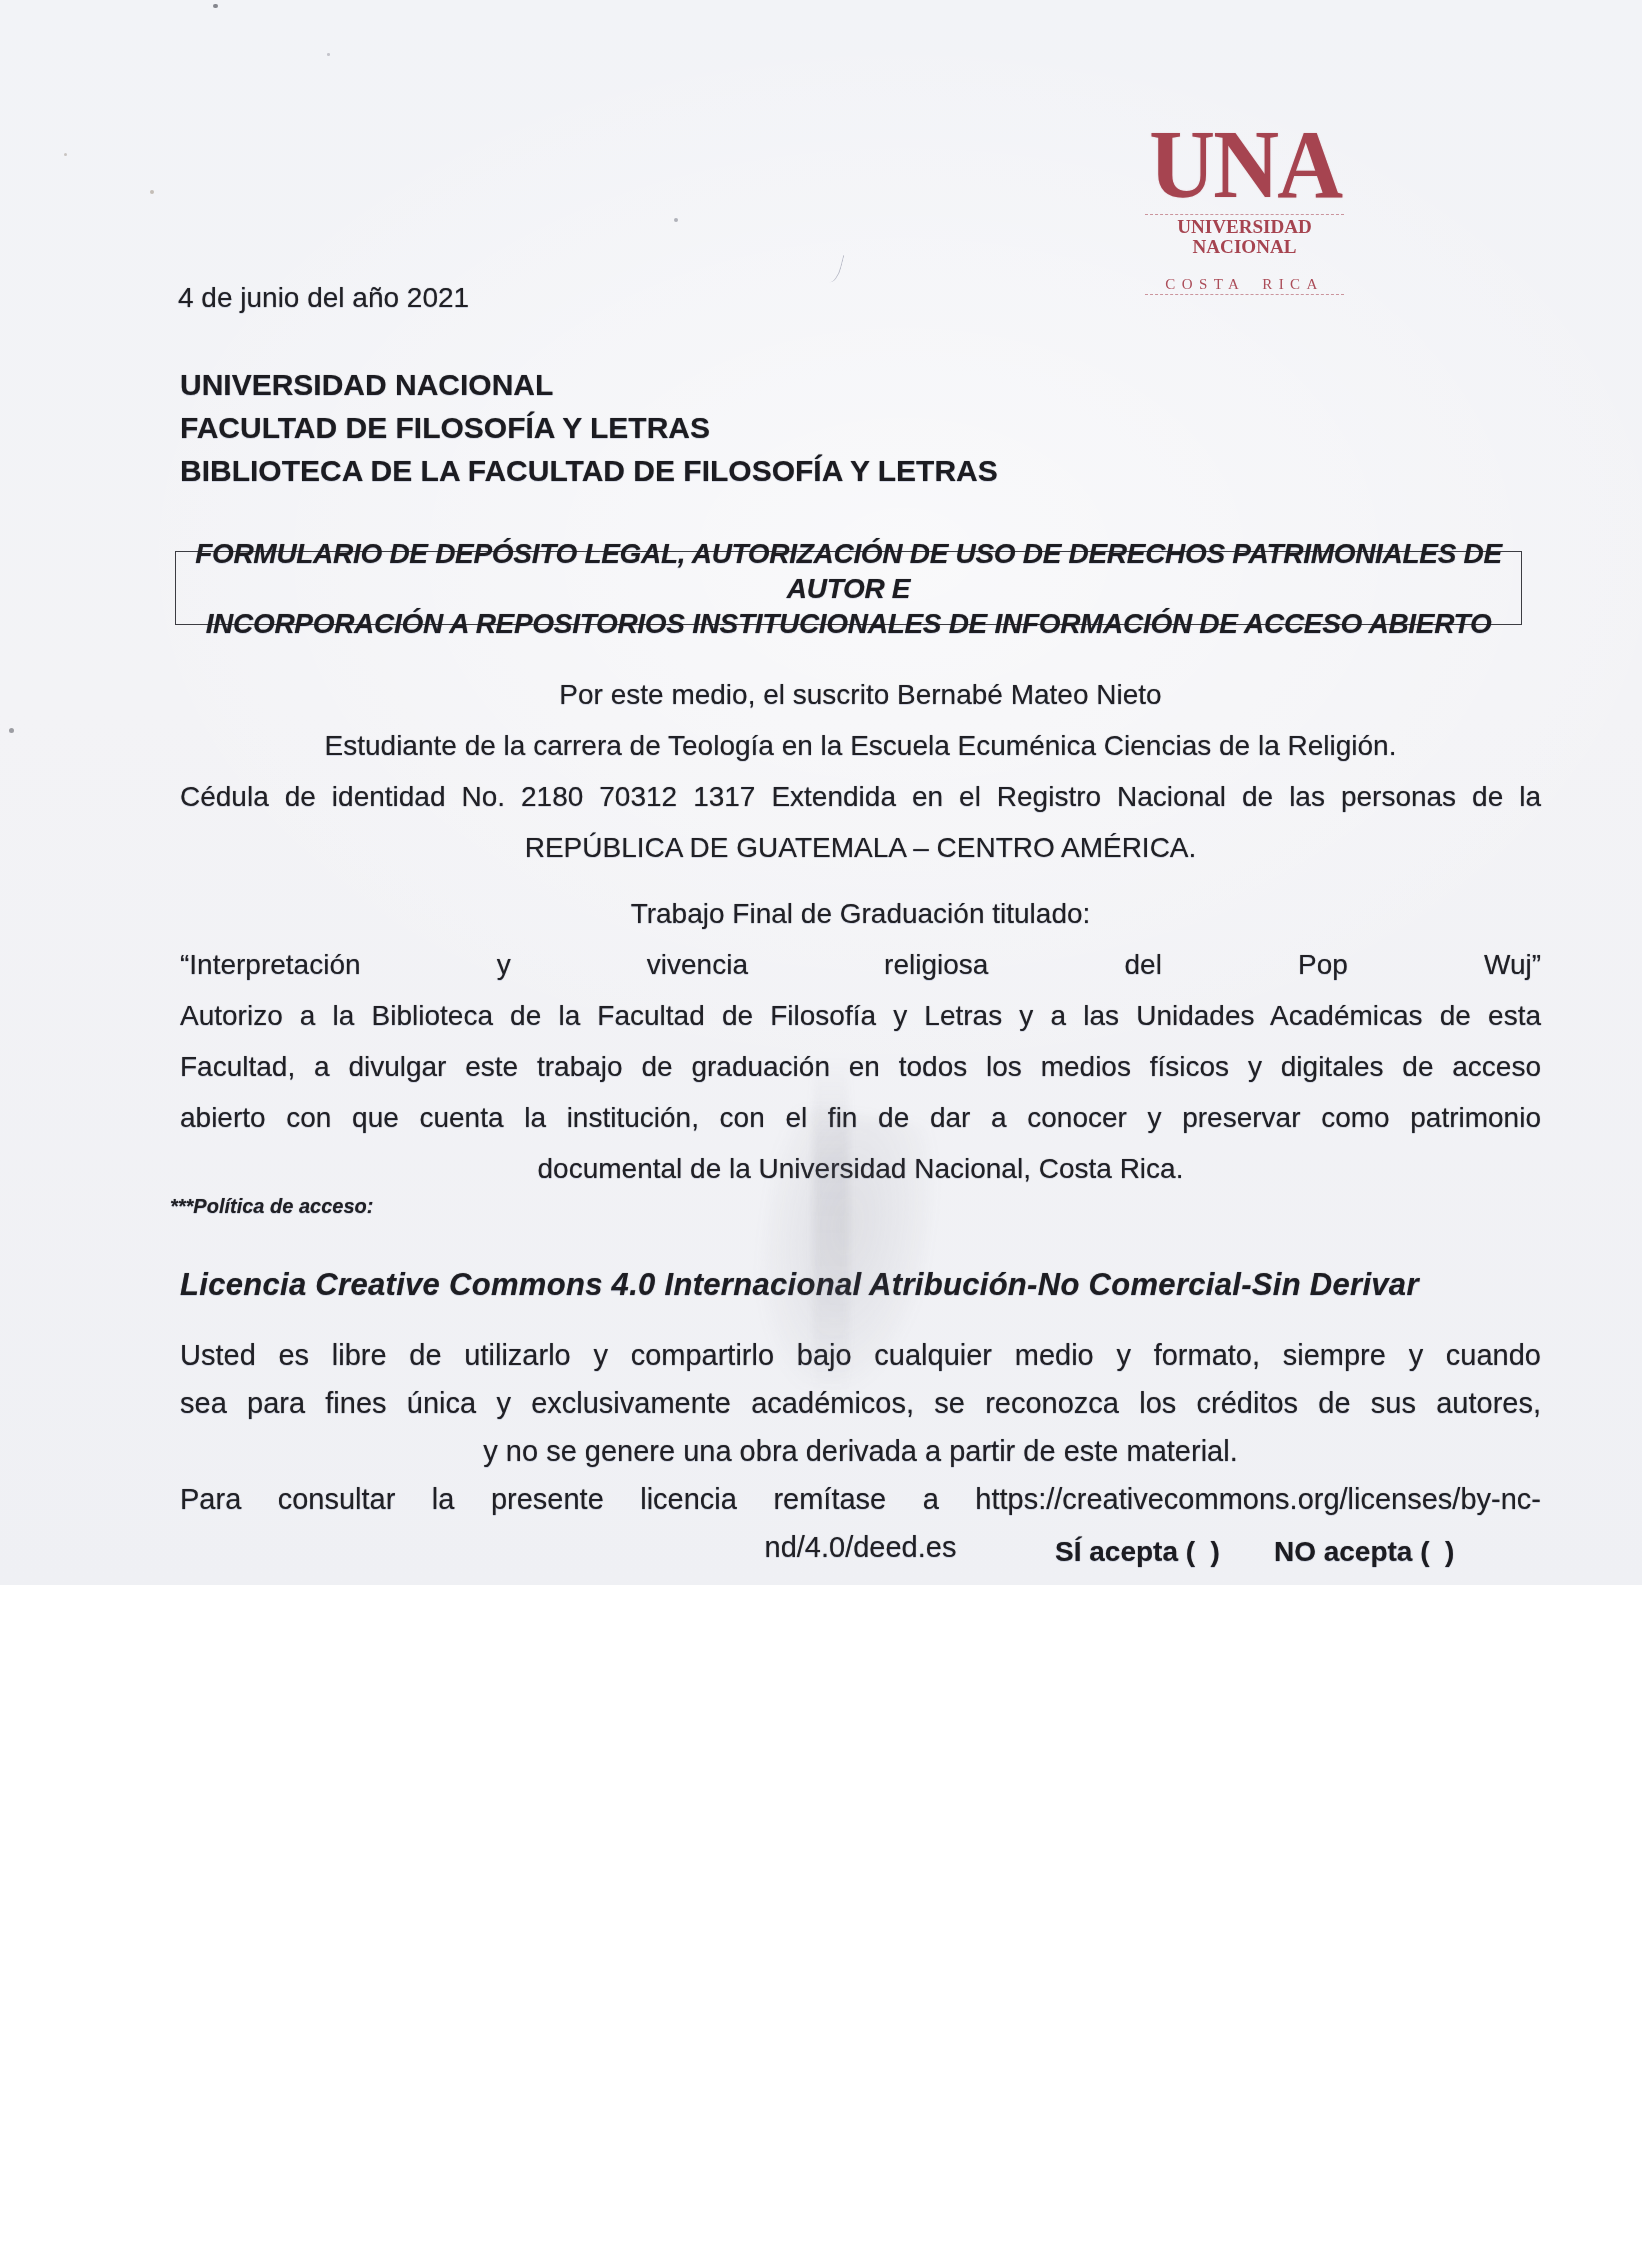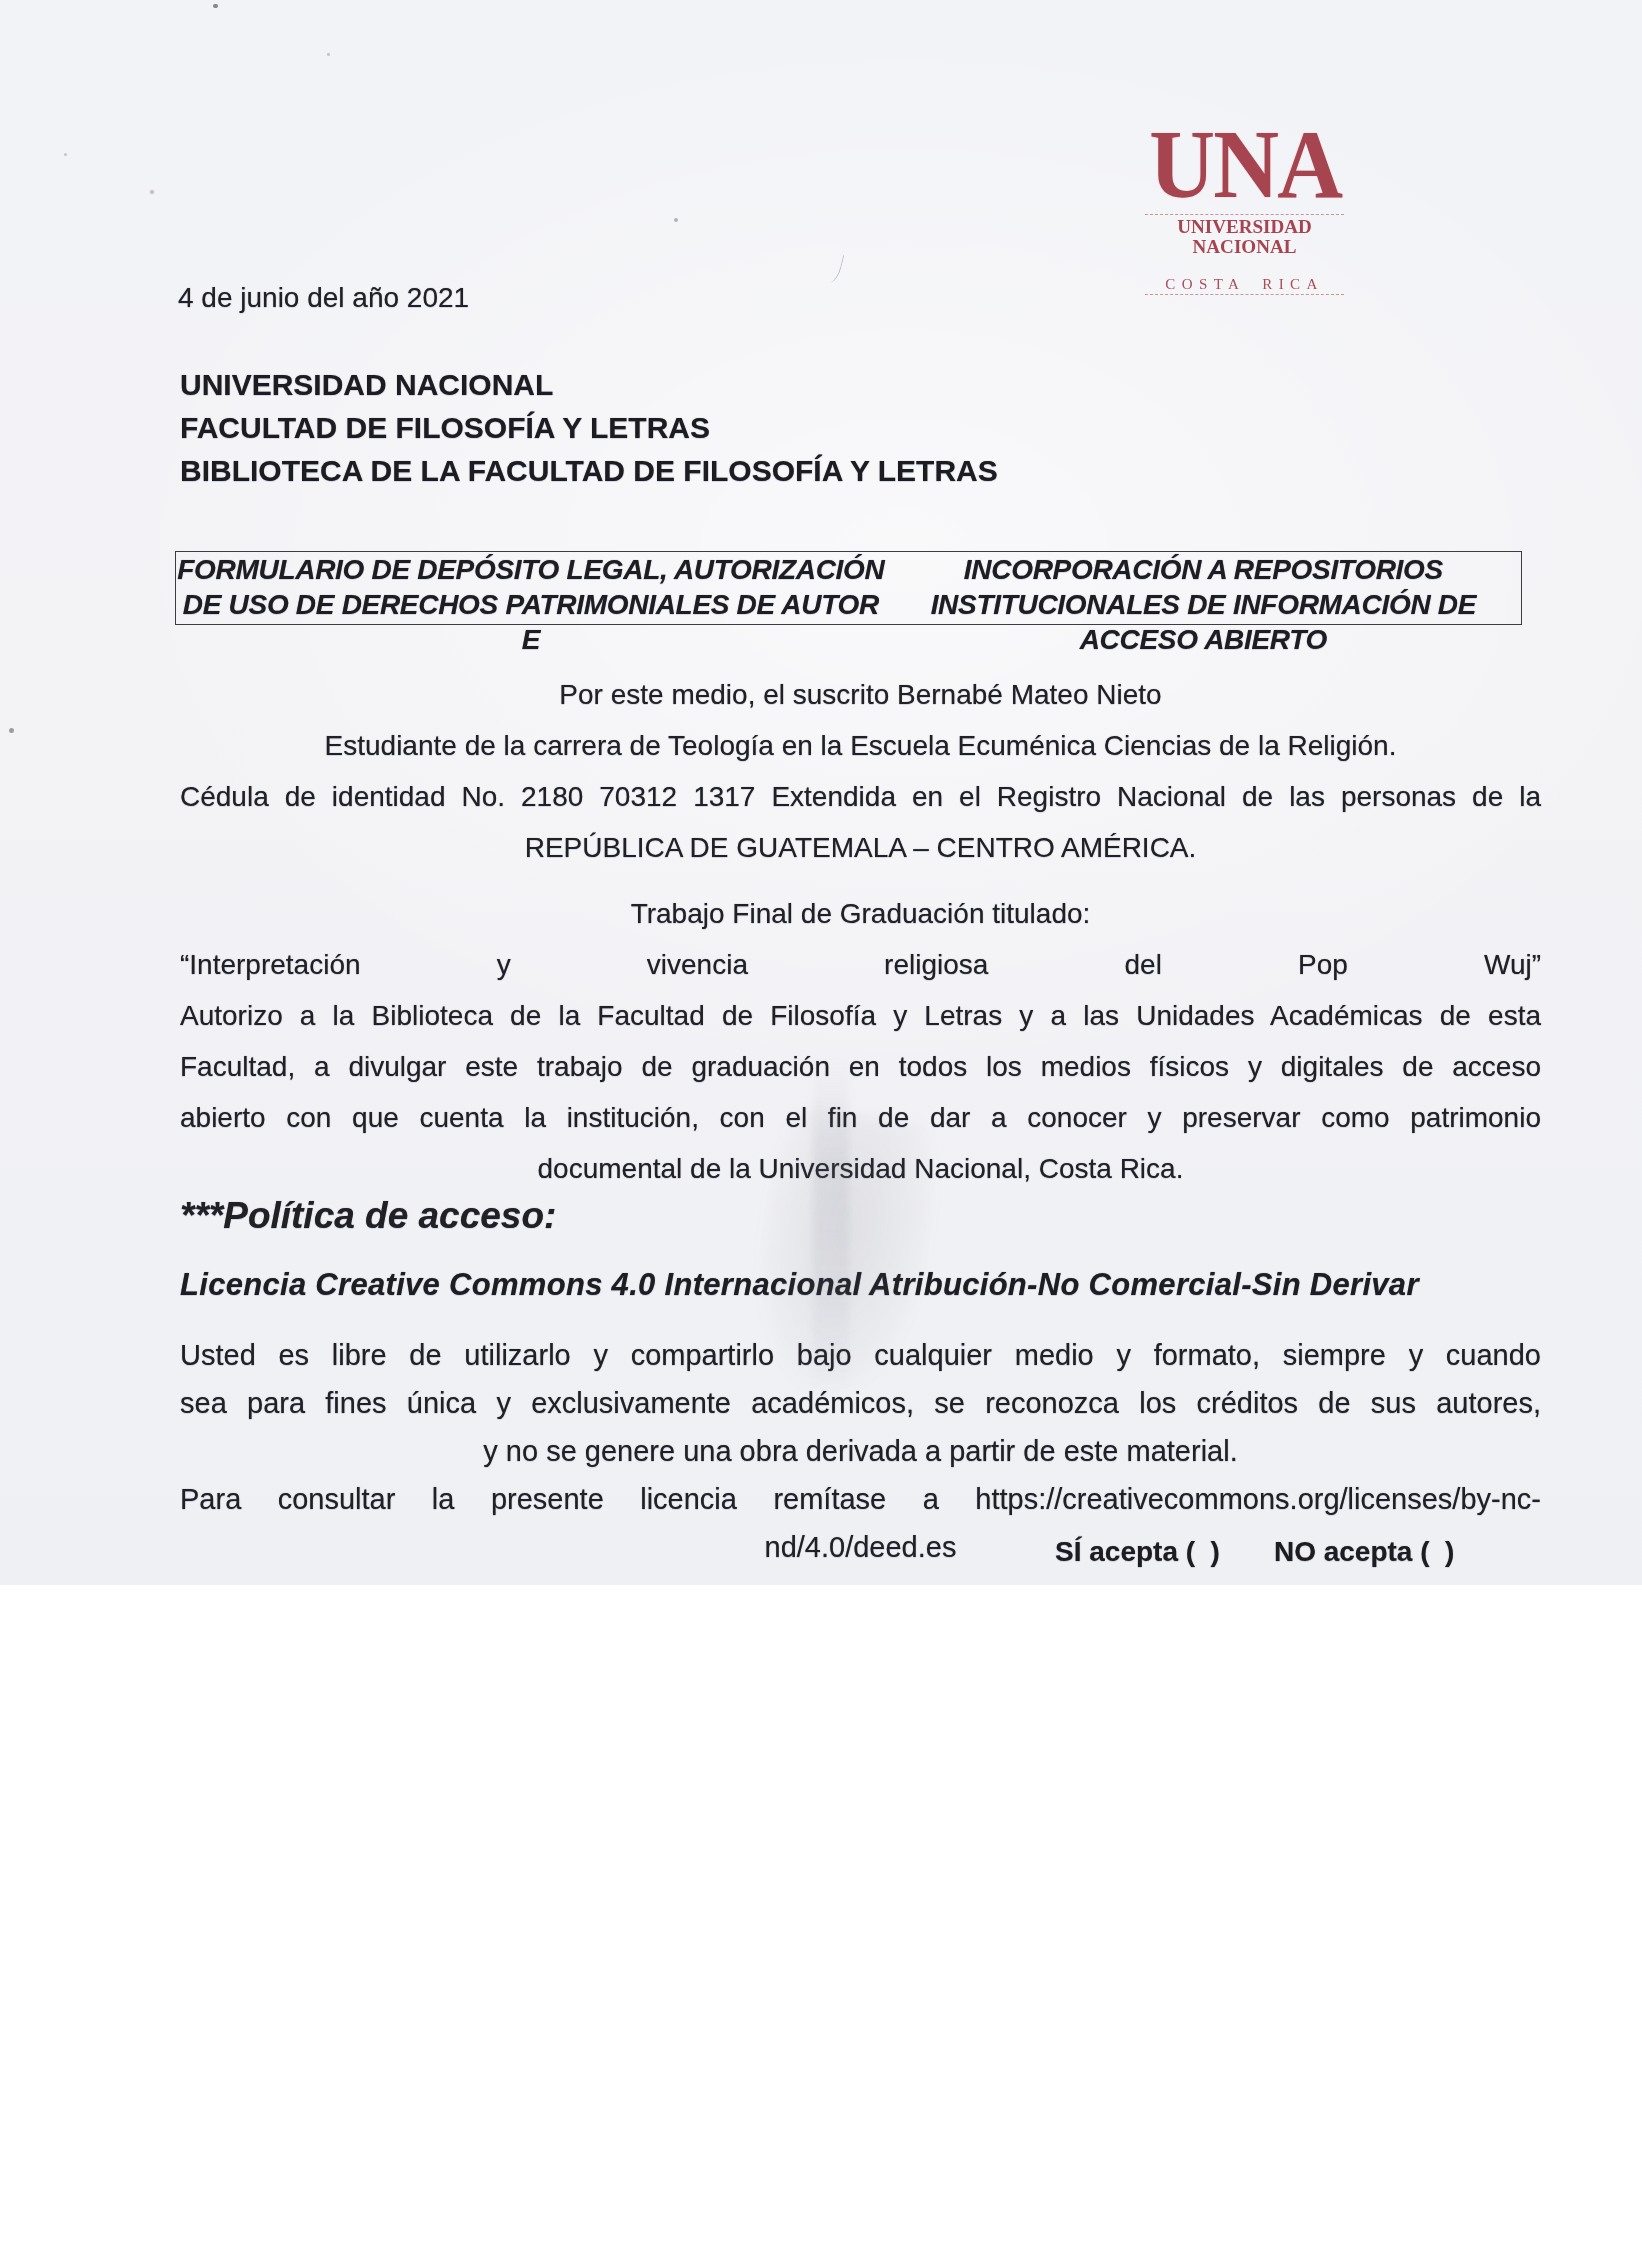--- a/index.html
+++ b/index.html
@@ -36,33 +36,33 @@
     margin-top:18px;
   }
 
   
   .date-line{left:178px;top:245px;font-size:28px;margin-top:37px;}
   .hdr{left:180px;top:363px;font-weight:bold;font-size:30px;line-height:43px;color:#1c1c21;white-space:pre;}
 
   .title-box{
     left:175px;top:551px;width:1345px;height:72px;
     border:1.9px solid #3c3c42;
-    display:flex;flex-direction:row;justify-content:center;
+    display:flex;flex-direction:column;justify-content:center;
     text-align:center;
   }
   .title-box div{
     font-weight:bold;font-style:italic;font-size:28px;line-height:35px;
     letter-spacing:-0.3px;color:#1d1d22;
   }
 
   .para{width:1361px;}
   .para > div{white-space:normal;text-align:center;}
   .intro{left:180px;top:669px;font-size:28px;line-height:51px;}
   .work{left:180px;top:888px;font-size:28px;line-height:51px;}
-  .policy-head{left:180px;top:1195px;font-size:37px;font-weight:bold;font-style:italic;}
+  .policy-head{left:170px;top:1195px;font-size:20px;font-weight:bold;font-style:italic;}
   .license{left:180px;top:1267px;font-size:31px;font-weight:bold;font-style:italic;letter-spacing:0.3px;color:#1d1d22;}
   .freeuse{left:180px;top:1331px;font-size:29px;line-height:48px;}
   .just{text-align:justify;text-align-last:justify;}
 
   .accept{left:1055px;top:1536px;display:flex;gap:54px;font-weight:bold;font-size:28px;color:#1c1c21;white-space:pre;}
 
   .firma-label{left:810px;top:1654px;font-size:28px;letter-spacing:0.6px;}
   .firma-rule{left:893px;top:1687px;width:652px;height:2.6px;background:#2f3036;box-shadow:0 1.3px 1.3px rgba(90,120,200,.25);}
   .sig-svg{left:837px;top:1596px;}
 

